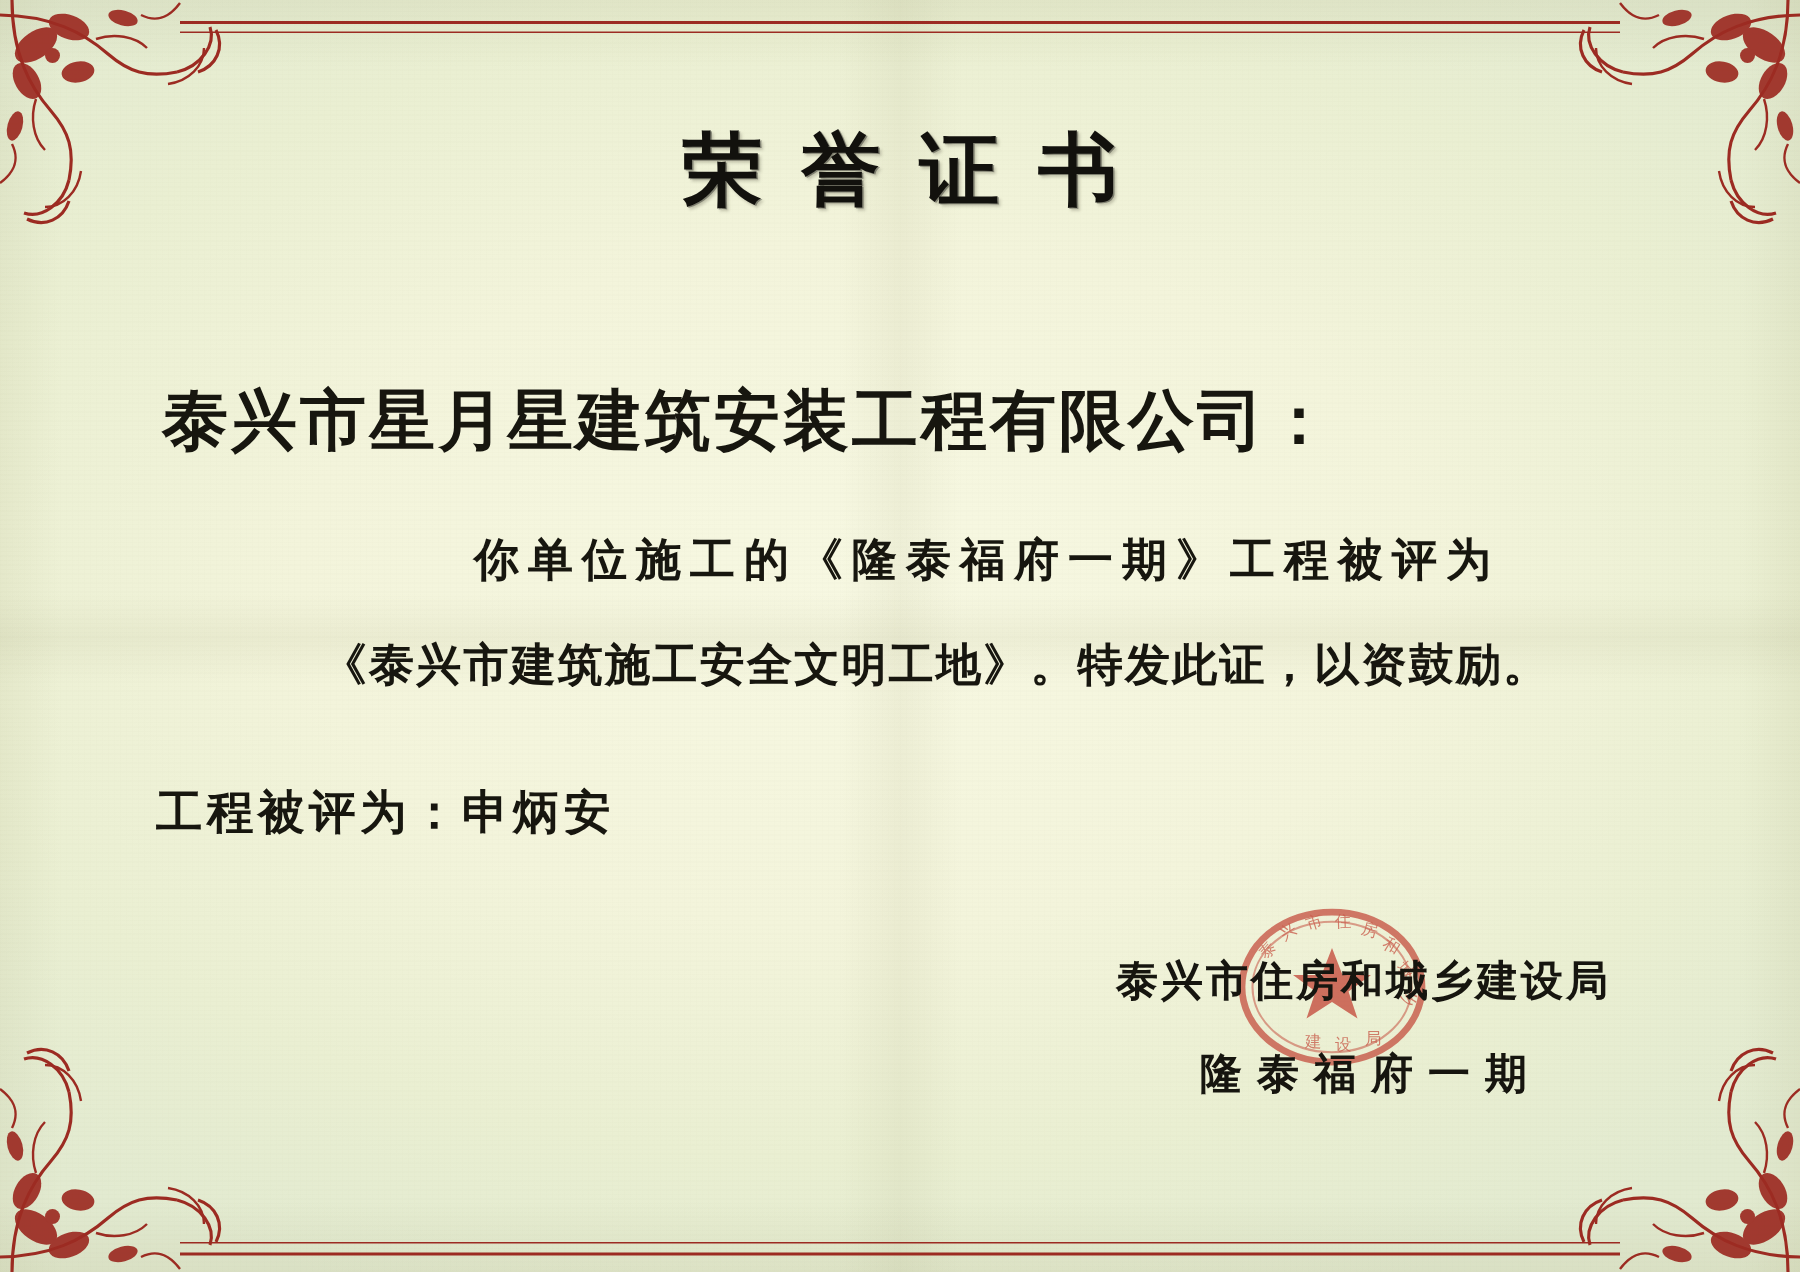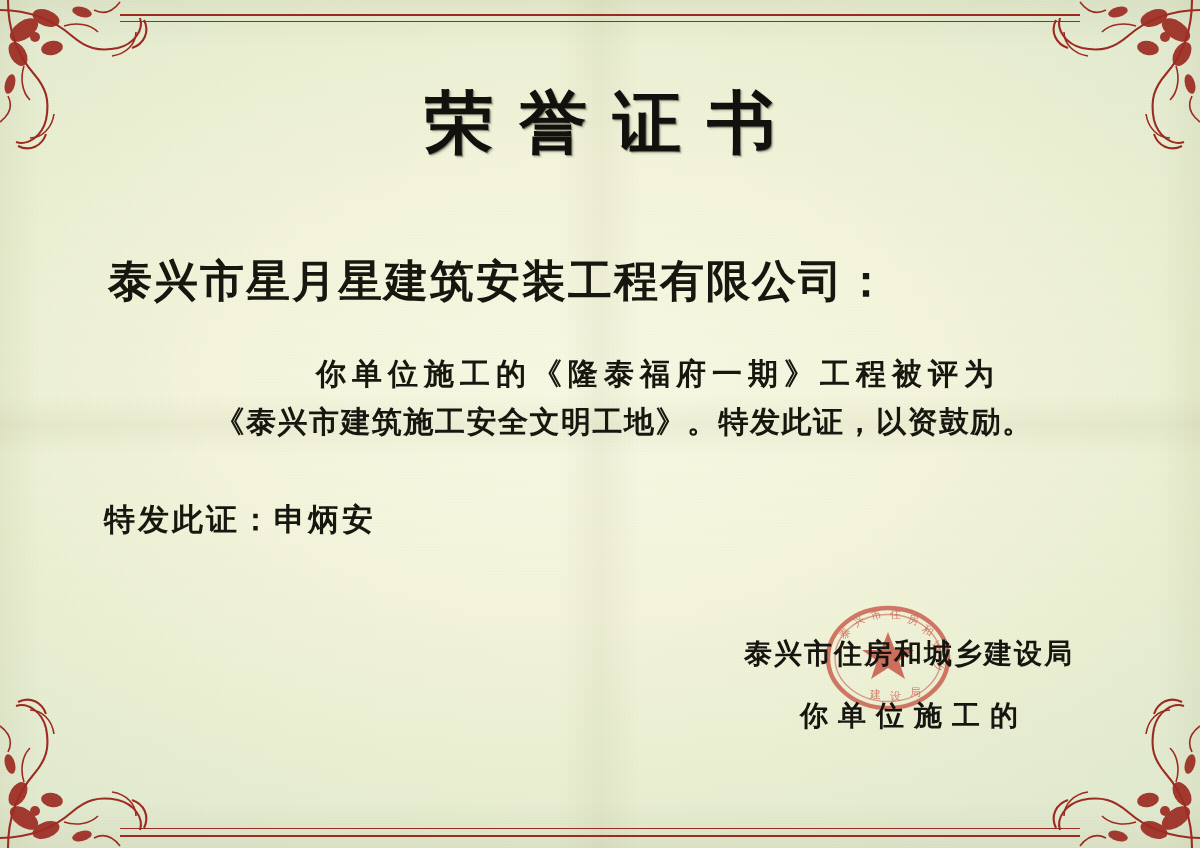--- a/index.html
+++ b/index.html
@@ -86,21 +86,21 @@
     padding: 0 96px;
     box-sizing: border-box;
   }
   .title {
     position: absolute;
     left: 0; right: 0;
     top: 78px;
     text-align: center;
     font-family: Liberation Sans, sans-serif;
     font-weight: 700;
-    font-size: 68px;
+    font-size: 53px;
     letter-spacing: 26px;
     text-indent: 26px;
     color: #12110d;
     text-shadow: 1px 1px 0 rgba(0,0,0,0.35), 2px 2px 2px rgba(60,55,40,0.25);
   }
   .body-block {
     position: absolute;
     left: 104px;
     right: 56px;
     top: 255px;
@@ -122,20 +122,21 @@
     margin: 0;
     text-align: center;
   }
   .para-line1 {
     text-indent: 68px;
     letter-spacing: 6px;
     font-size: 30px;
     white-space: nowrap;
   }
   .para-line2 {
+    margin-top: 22px;
     letter-spacing: 1.5px;
     font-size: 30px;
   }
   .manager {
     margin-top: 52px;
     font-size: 31px;
     font-weight: 700;
     letter-spacing: 3px;
   }
   .signature {
@@ -303,21 +304,21 @@
   </div>
 
   <div class="content">
 
     <div class="title">荣誉证书</div>
 
     <div class="body-block">
       <div class="addressee">泰兴市星月星建筑安装工程有限公司：</div>
       <p class="para para-line1">你单位施工的《隆泰福府一期》工程被评为</p>
       <p class="para para-line2">《泰兴市建筑施工安全文明工地》。特发此证，以资鼓励。</p>
-      <div class="manager">特发此证：申炳安</div>
+      <div class="manager">工程被评为：申炳安</div>
     </div>
 
     <div class="seal">
       <svg viewBox="0 0 136 116" xmlns="http://www.w3.org/2000/svg">
         <g transform="translate(68,58)">
           <ellipse rx="60" ry="50" fill="none" stroke="#c0392b" stroke-width="4.5" opacity="0.85"></ellipse>
           <ellipse rx="53" ry="43.5" fill="none" stroke="#c0392b" stroke-width="1.4" opacity="0.6"></ellipse>
           <g fill="#c0392b" opacity="0.9">
             <path d="M0 -26 L7 -8 L26 -8 L11 3 L17 21 L0 10 L-17 21 L-11 3 L-26 -8 L-7 -8 Z"></path>
           </g>
@@ -333,17 +334,17 @@
             <text x="-18" y="40" transform="rotate(0 -18 40)">建</text>
             <text x="2" y="42">设</text>
             <text x="22" y="38">局</text>
           </g>
         </g>
       </svg>
     </div>
 
     <div class="signature">
       <div class="issuer">泰兴市住房和城乡建设局</div>
-      <div class="date">你单位施工的</div>
+      <div class="date">隆泰福府一期</div>
     </div>
 
   </div>
 </div>
 
 </body></html>

